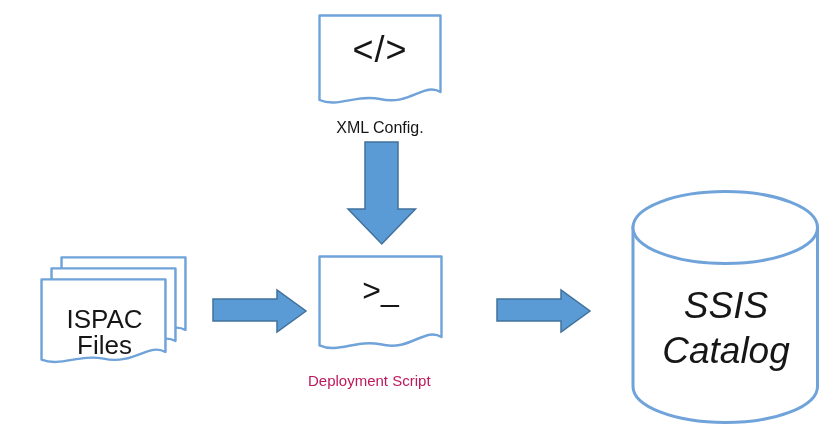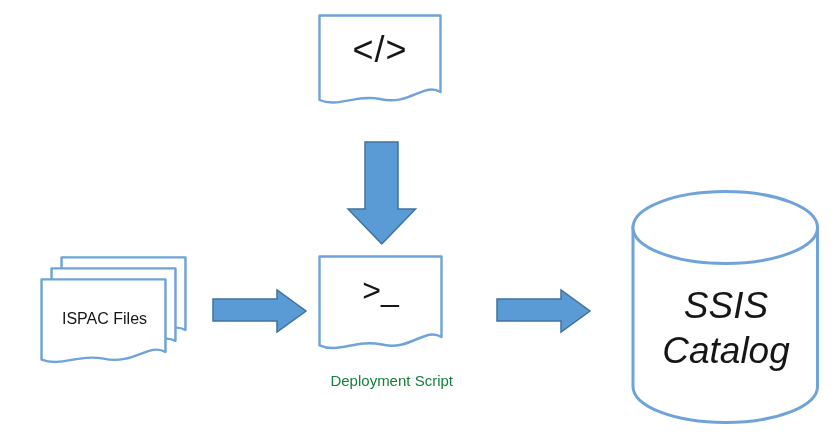--- a/index.html
+++ b/index.html
@@ -39,44 +39,45 @@
     left: 318px; top: 272px; width: 125px;
     text-align: center; font-size: 32px; line-height: 36px;
     color: #161616;
   }
   .label-xml {
     left: 316px; top: 118px; width: 128px;
     text-align: center; font-size: 16px; line-height: 20px; color: #161616;
   }
   .label-dep {
     left: 308px; top: 371px; width: 145px;
-    text-align: right; font-size: 15px; line-height: 19px; color: #15803d;
+    text-align: left; font-size: 15px; line-height: 19px; color: #be185d;
   }
   .label-ispac {
     left: 41px; top: 306px; width: 127px;
-    text-align: center; font-size: 16px; line-height: 26px; color: #161616;
+    text-align: center; font-size: 26px; line-height: 26px; color: #161616;
   }
   .label-ssis {
     left: 656px; top: 283px; width: 140px;
     text-align: center; font-size: 37px; line-height: 45px; color: #161616; font-style: italic;
   }
 
   .arrow-down { left: 346px; top: 140px; width: 72px; height: 107px; }
   .arrow-h1   { left: 211px; top: 288px; width: 98px; height: 46px; }
   .arrow-h2   { left: 495px; top: 288px; width: 98px; height: 46px; }
 </style>
 </head>
 <body>
 
 <div class="canvas">
 
   <svg class="abs node-xml" viewBox="0 0 124 98" preserveAspectRatio="none">
     <path class="doc-path" d="M 1.5,1.5 L 122.5,1.5 L 122.5,78 C 106,68 92,92 62,85 C 38,80 20,94 1.5,86 Z"></path>
   </svg>
   <div class="abs glyph-xml">&lt;/&gt;</div>
+  <div class="abs label-xml">XML Config.</div>
 
   <svg class="abs arrow-down" viewBox="0 0 72 107" preserveAspectRatio="none">
     <polygon class="arrow-poly" points="19,2 52,2 52,69 69.5,69 35.75,104 2,69 19,69"></polygon>
   </svg>
 
   <svg class="abs page-back" viewBox="0 0 124 98" preserveAspectRatio="none">
     <path class="doc-path" d="M 1.5,1.5 L 122.5,1.5 L 122.5,78 C 106,68 92,92 62,85 C 38,80 20,94 1.5,86 Z"></path>
   </svg>
   <svg class="abs page-mid" viewBox="0 0 124 98" preserveAspectRatio="none">
     <path class="doc-path" d="M 1.5,1.5 L 122.5,1.5 L 122.5,78 C 106,68 92,92 62,85 C 38,80 20,94 1.5,86 Z"></path>

